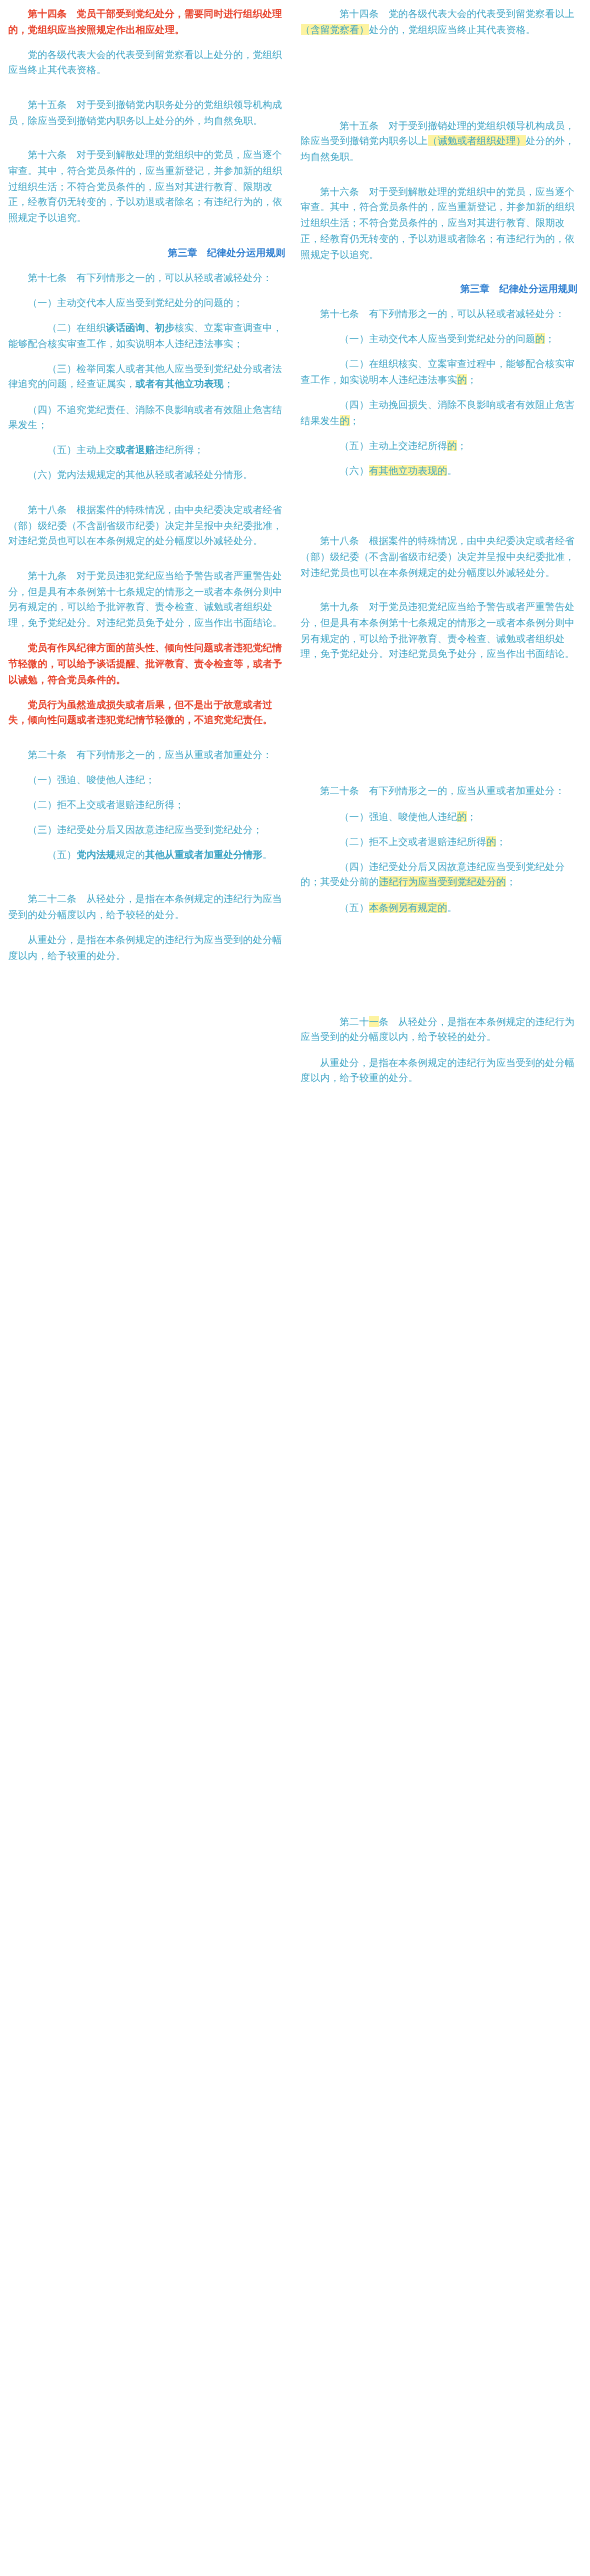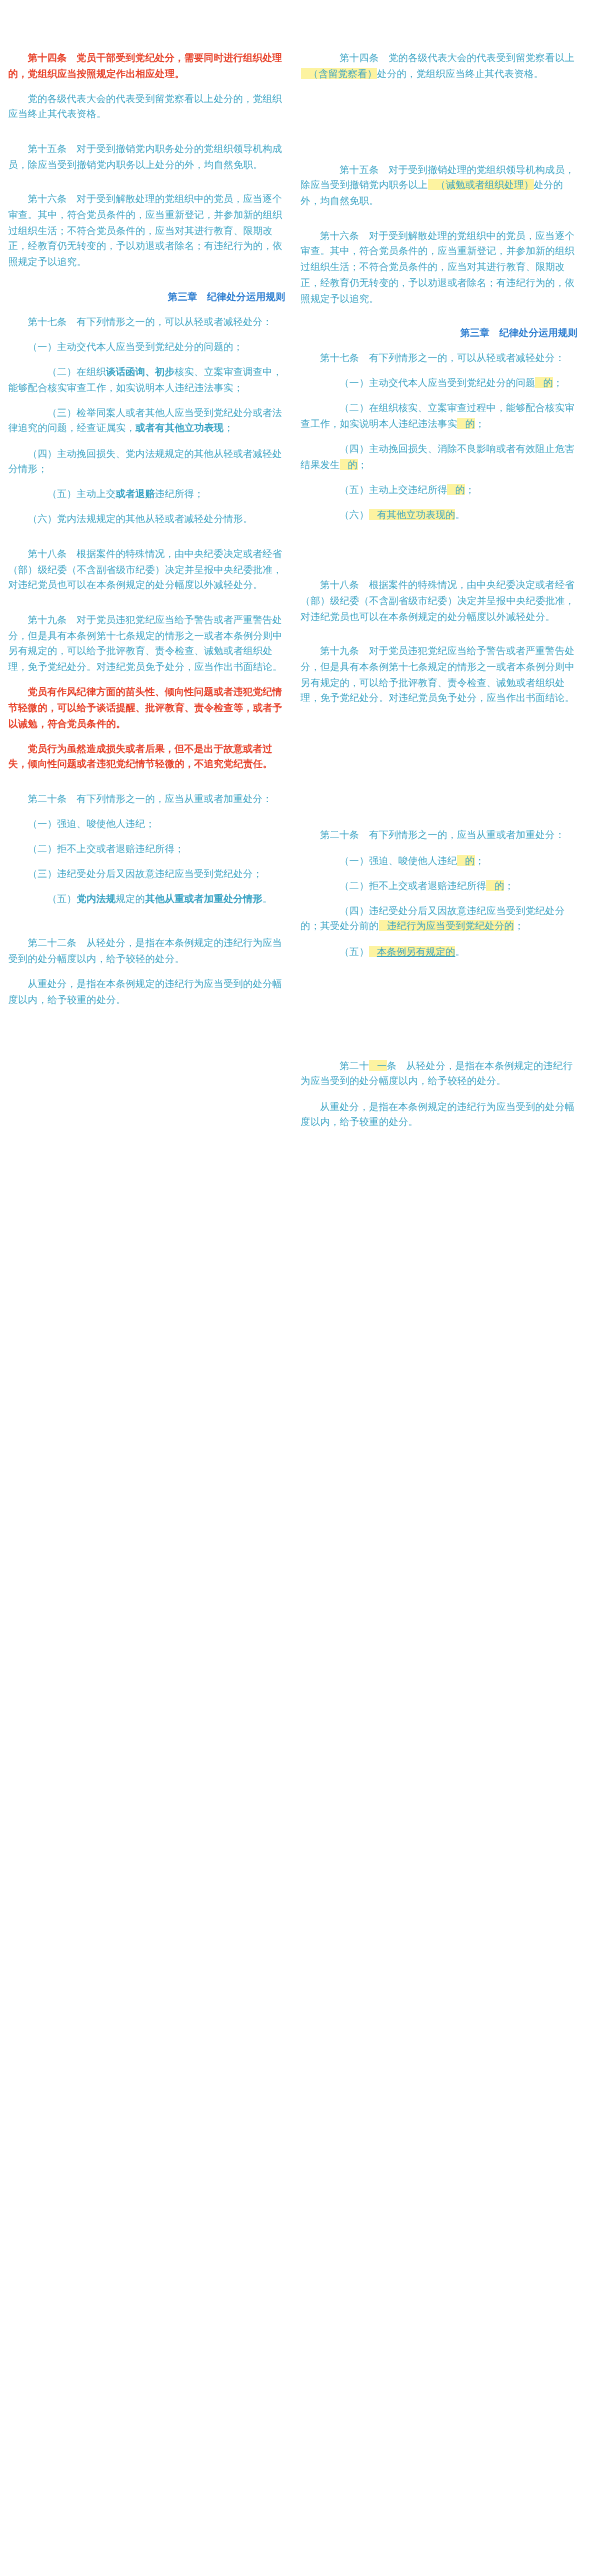--- a/index.html
+++ b/index.html
@@ -16,21 +16,20 @@
     min-height: 2576px;
     background: #ffffff;
     box-sizing: border-box;
     padding: 5.9px 8.3px 11.8px 8.3px;
   }
   .columns {
     display: flex;
     flex-direction: row;
     align-items: flex-start;
     gap: 15.3px;
-    margin-top: 44px;
   }
   .col {
     width: 277px;
     box-sizing: border-box;
   }
   .col-left { }
   .col-right { }
 
   .para {
     font-size: 9.7px;
@@ -43,24 +42,22 @@
 
   
   .c-red   { color: #e8442c; }
   .c-blue  { color: #2f7fd1; }
   .c-teal  { color: #39a3c4; }
 
   .bold { font-weight: bold; }
 
   .hl-yellow {
     background: #fdf3a0;
-    padding-left: 8px;
   }
   .hl-underline {
-    text-decoration: underline;
     text-decoration-thickness: 0.6px;
   }
 
   .heading {
     font-weight: bold;
     text-align: right;
     text-indent: 0;
   }
 
   .spacer-16 { height: 9.4px; }
@@ -82,21 +79,21 @@
       <div class="spacer-16"></div>
       <p class="para c-teal">第十五条　对于受到撤销党内职务处分的党组织领导机构成员，除应当受到撤销党内职务以上处分的外，均自然免职。</p>
       <div class="spacer-16"></div>
       <p class="para c-teal">第十六条　对于受到解散处理的党组织中的党员，应当逐个审查。其中，符合党员条件的，应当重新登记，并参加新的组织过组织生活；不符合党员条件的，应当对其进行教育、限期改正，经教育仍无转变的，予以劝退或者除名；有违纪行为的，依照规定予以追究。</p>
       <div class="spacer-16"></div>
       <p class="para heading c-blue">第三章　纪律处分运用规则</p>
       <p class="para c-teal">第十七条　有下列情形之一的，可以从轻或者减轻处分：</p>
       <p class="para c-teal">（一）主动交代本人应当受到党纪处分的问题的；</p>
       <p class="para c-teal">　　（二）在组织<span class="bold">谈话函询、初步</span>核实、立案审查调查中，能够配合核实审查工作，如实说明本人违纪违法事实；</p>
       <p class="para c-teal">　　（三）检举同案人或者其他人应当受到党纪处分或者法律追究的问题，经查证属实，<span class="bold">或者有其他立功表现</span>；</p>
-      <p class="para c-teal">（四）主动挽回损失、党内法规规定的其他从轻或者减轻处分情形；</p>
+      <p class="para c-teal">（四）不追究党纪责任、消除不良影响或者有效阻止危害结果发生；</p>
       <p class="para c-teal">　　（五）主动上交<span class="bold">或者退赔</span>违纪所得；</p>
       <p class="para c-teal">（六）党内法规规定的其他从轻或者减轻处分情形。</p>
       <div class="spacer-16"></div>
       <p class="para c-teal">第十八条　根据案件的特殊情况，由中央纪委决定或者经省（部）级纪委（不含副省级市纪委）决定并呈报中央纪委批准，对违纪党员也可以在本条例规定的处分幅度以外减轻处分。</p>
       <div class="spacer-16"></div>
       <p class="para c-teal">第十九条　对于党员违犯党纪应当给予警告或者严重警告处分，但是具有本条例第十七条规定的情形之一或者本条例分则中另有规定的，可以给予批评教育、责令检查、诫勉或者组织处理，免予党纪处分。对违纪党员免予处分，应当作出书面结论。</p>
       <p class="para c-red bold">党员有作风纪律方面的苗头性、倾向性问题或者违犯党纪情节轻微的，可以给予谈话提醒、批评教育、责令检查等，或者予以诫勉，符合党员条件的。</p>
       <p class="para c-red bold">党员行为虽然造成损失或者后果，但不是出于故意或者过失，倾向性问题或者违犯党纪情节轻微的，不追究党纪责任。</p>
       <div class="spacer-16"></div>
       <p class="para c-teal">第二十条　有下列情形之一的，应当从重或者加重处分：</p>

